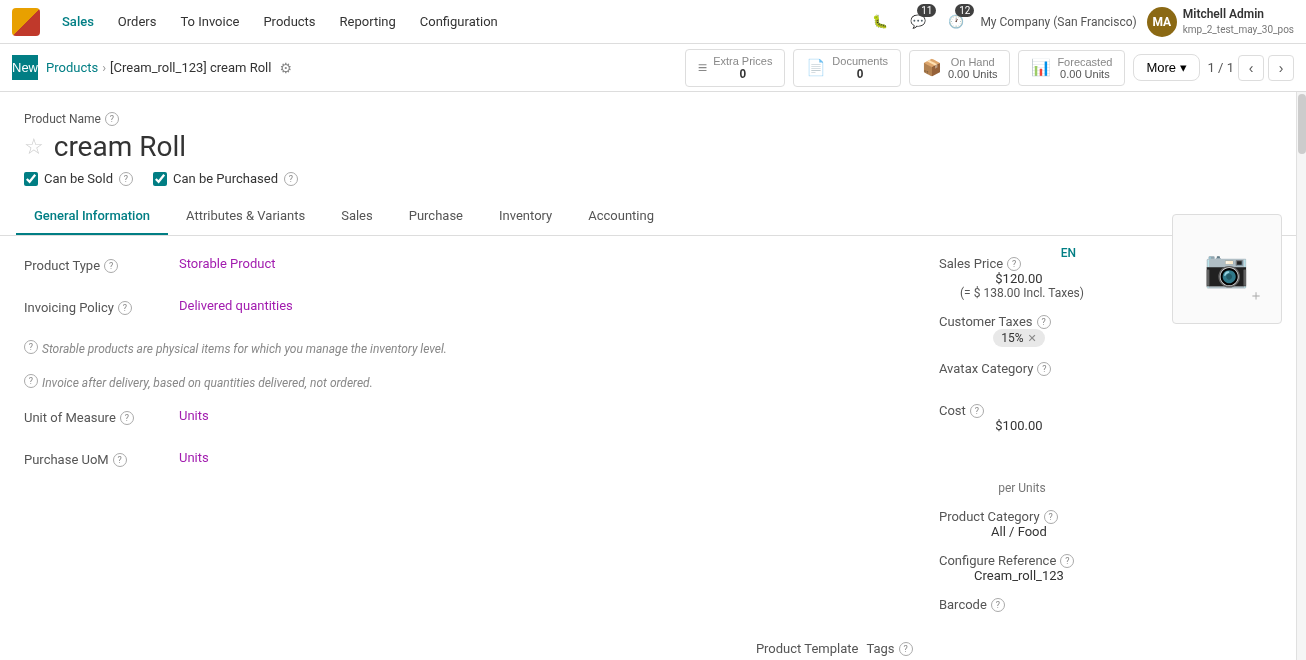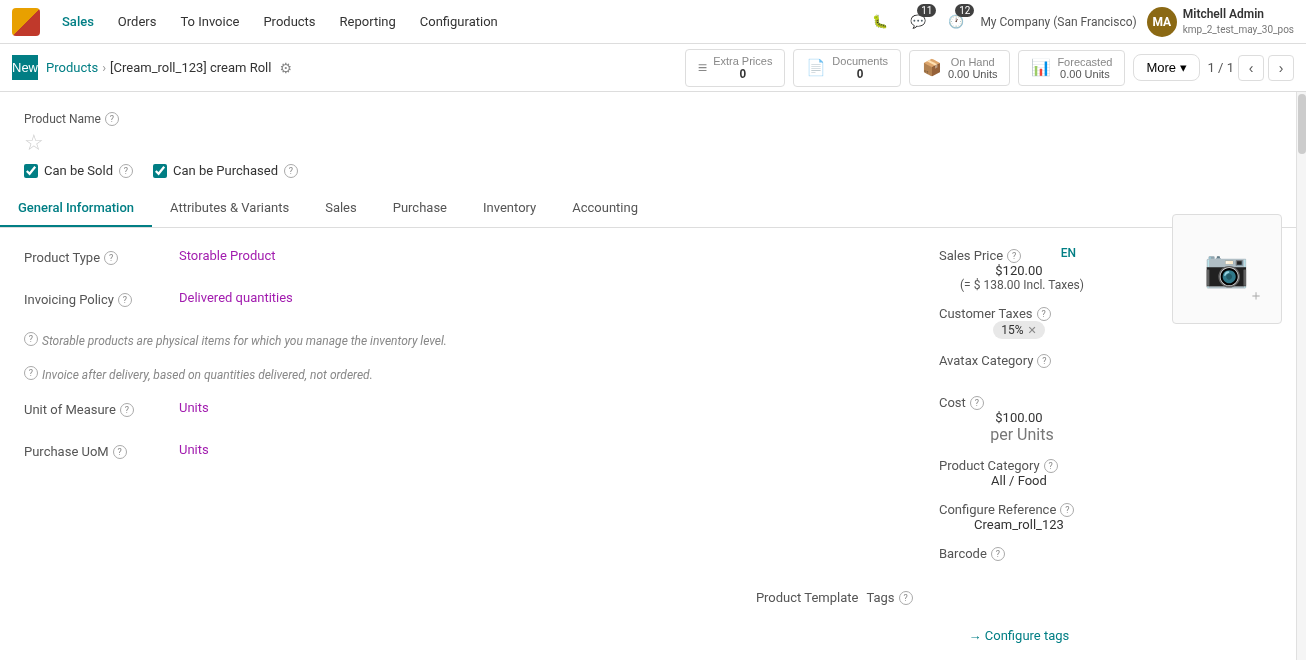--- a/index.html
+++ b/index.html
@@ -283,20 +283,21 @@
     .checkbox-item input[type=checkbox] {
       width: 14px; height: 14px;
       accent-color: #017e84;
     }
 
     
     .tabs {
       display: flex;
       border-bottom: 1px solid #ddd;
       margin: 0;
+      padding-left: 16px;
     }
     .tab {
       padding: 10px 18px;
       cursor: pointer;
       font-size: 13px;
       color: #555;
       border-bottom: 2px solid transparent;
       white-space: nowrap;
     }
     .tab.active {
@@ -363,23 +364,24 @@
       display: flex;
       align-items: center;
       gap: 4px;
     }
     .r-field-value {
       font-size: 13px;
       color: #333;
       flex: 1;
     }
     .r-field-extra {
-      font-size: 16px;
+      font-size: 12px;
       color: #777;
       margin-left: 6px;
+      margin-top: 48px;
     }
     .r-field-note {
       font-size: 12px;
       color: #555;
       margin-left: 6px;
     }
 
     .tax-badge {
       display: inline-flex;
       align-items: center;
@@ -497,20 +499,21 @@
 
 <div class="main-content" style="position:relative;">
 
   <div class="form-section">
     <div class="product-name-label">
       <span>Product Name</span>
       <span class="help-icon">?</span>
     </div>
     <div class="product-name-row">
       <span class="star-icon">☆</span>
+      <span class="product-name">cream Roll</span>
     </div>
 
     <span class="lang-badge">EN</span>
 
     <div class="product-image-placeholder">
       <span class="camera-icon">📷</span>
       <span class="camera-plus">＋</span>
     </div>
 
     <div class="checkboxes-row">

